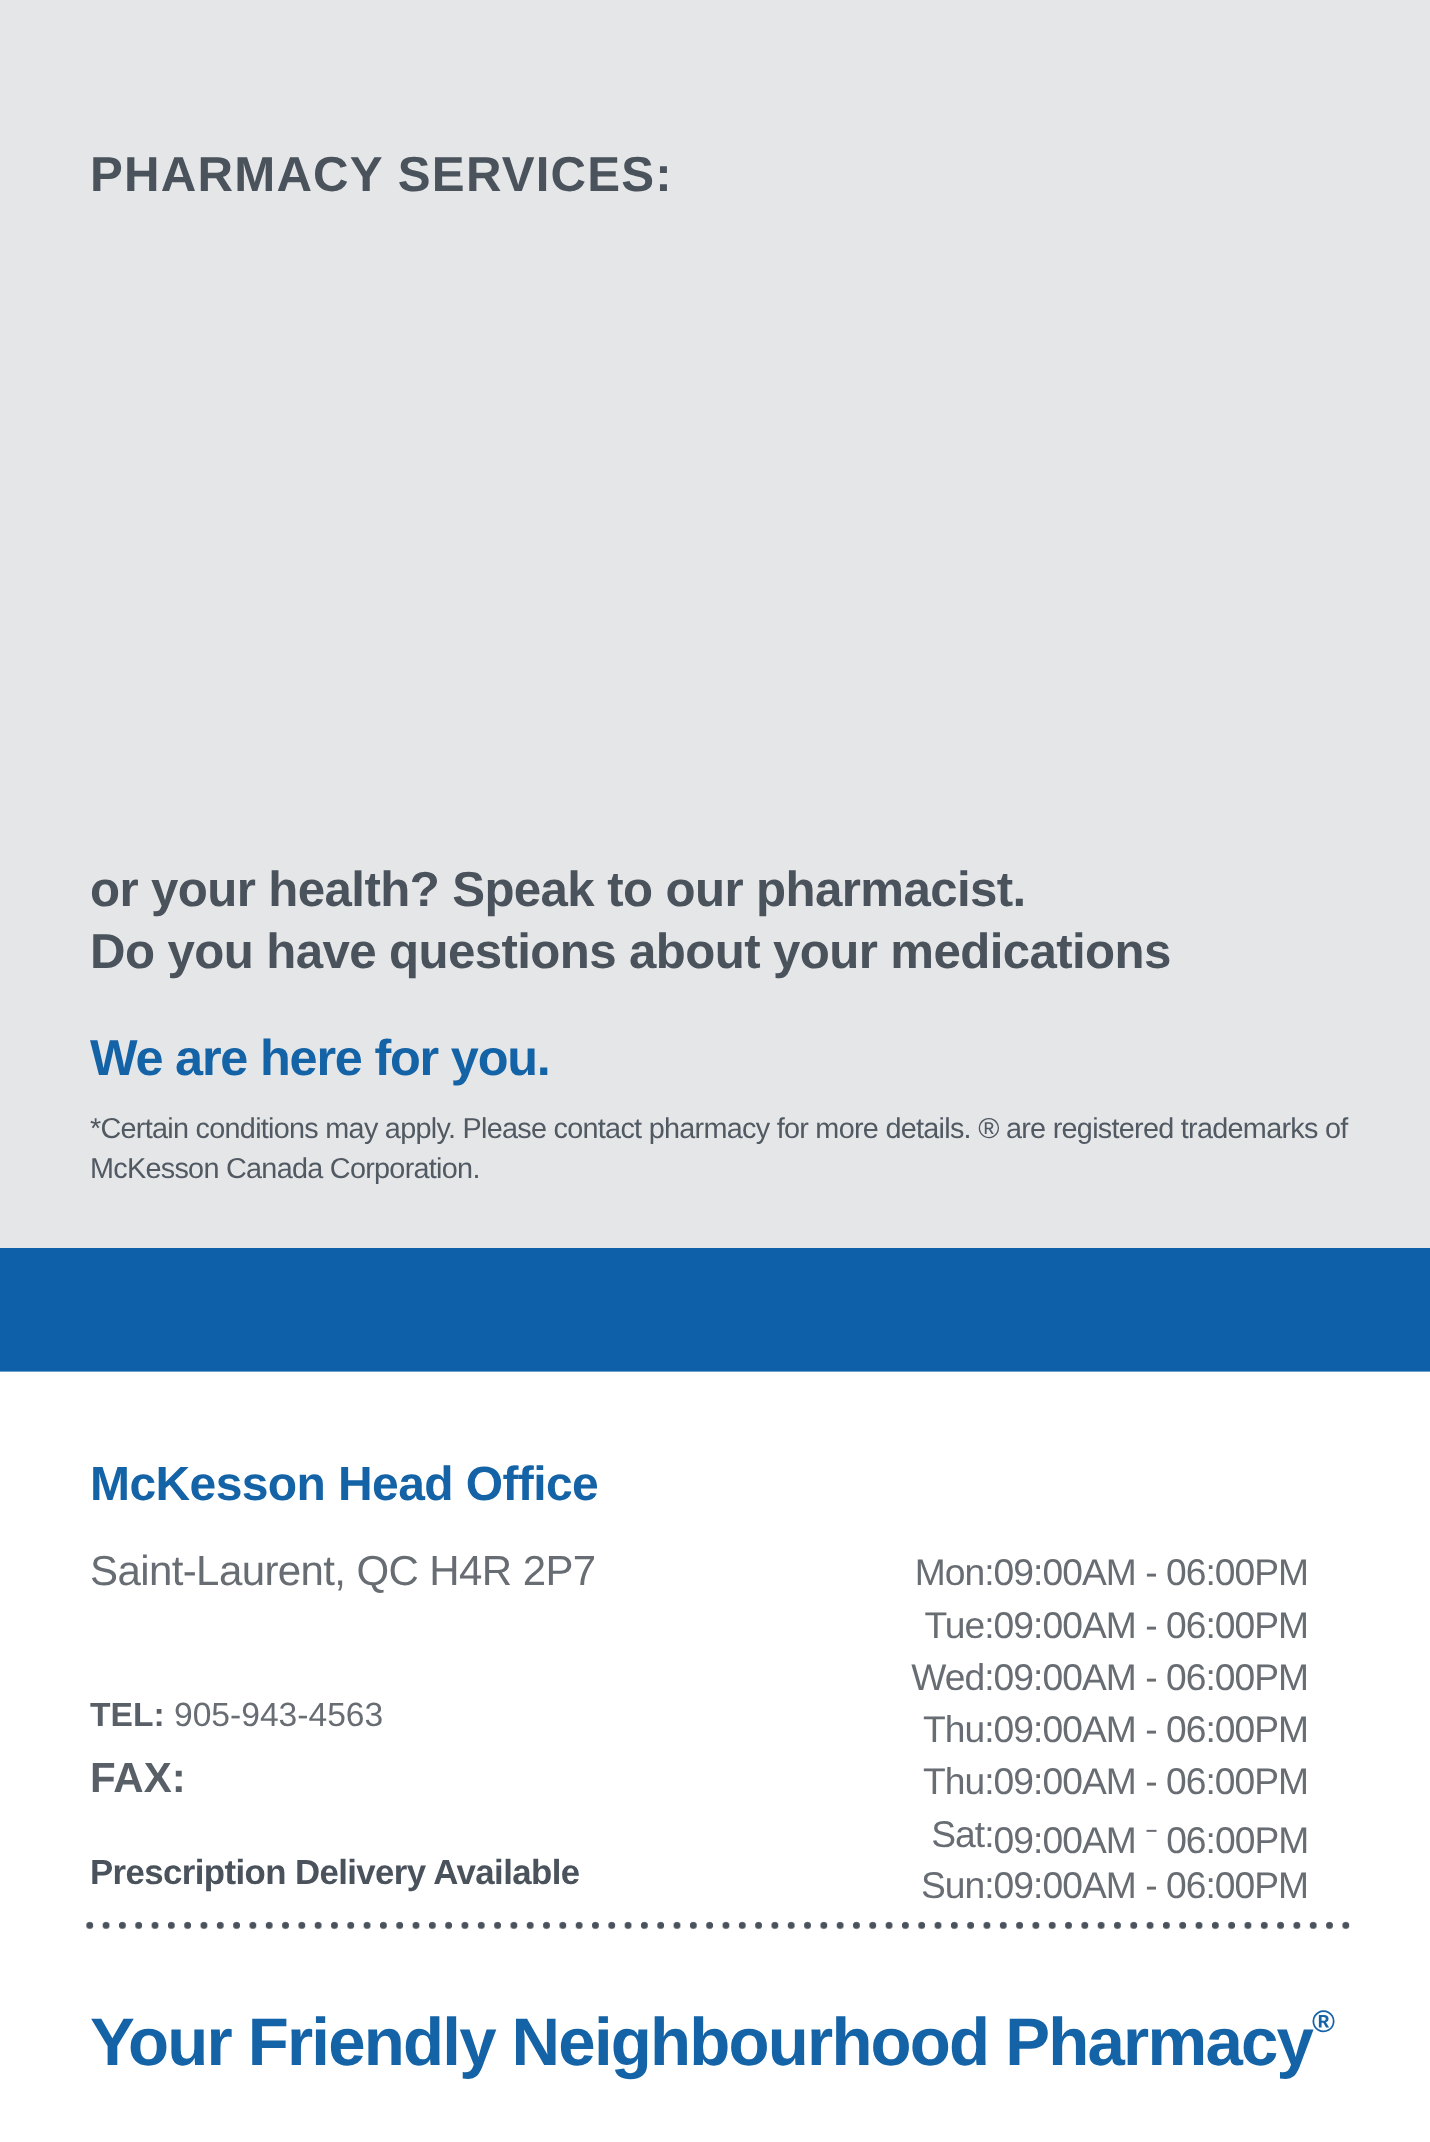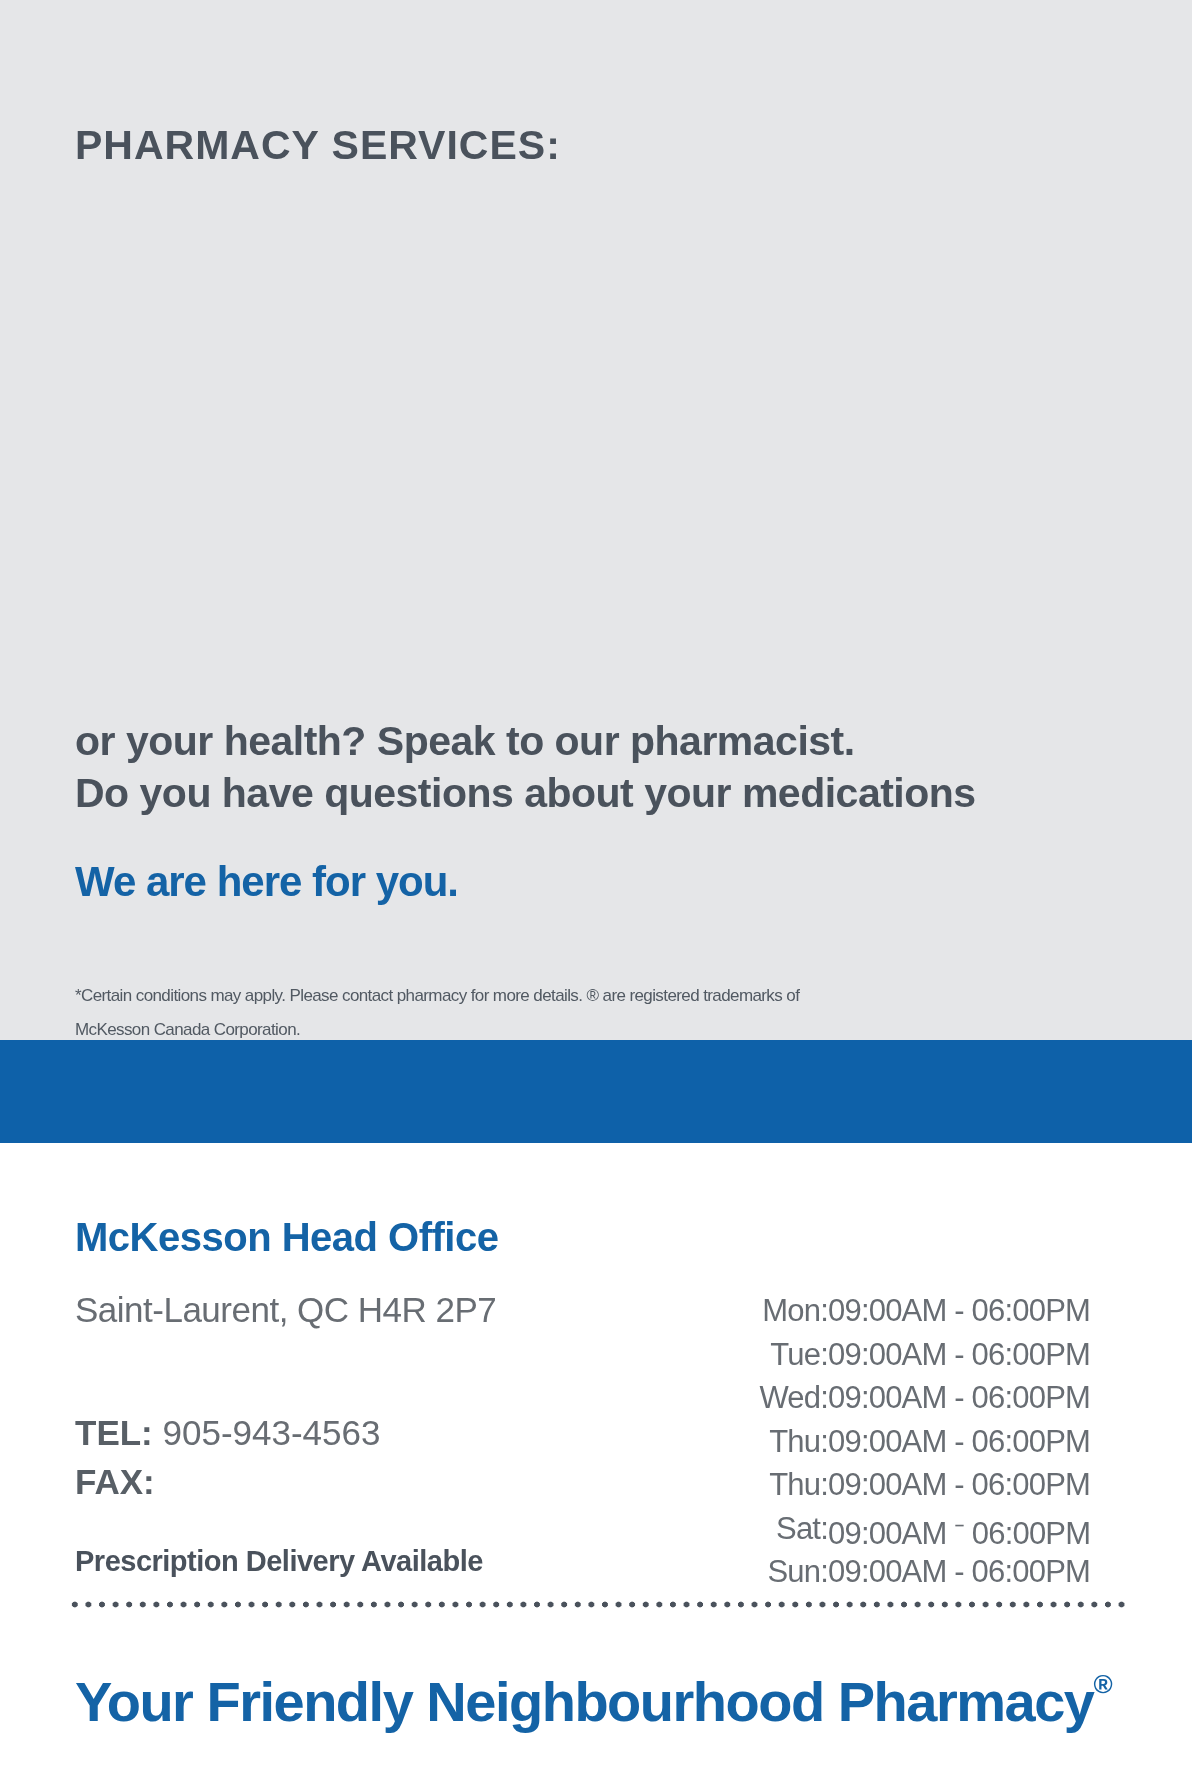--- a/index.html
+++ b/index.html
@@ -25,33 +25,33 @@
   }
   .question{
     position:absolute;left:75px;top:715px;
     font-size:41px;font-weight:bold;letter-spacing:-0.5px;line-height:52px;color:var(--dark-slate);
   }
   .cta{
     position:absolute;left:75px;top:858px;
     font-size:42px;font-weight:bold;letter-spacing:-1px;color:var(--accent-blue);
   }
   .fineprint{
-    position:absolute;left:75px;top:979px;
-    font-size:17px;letter-spacing:-0.6px;line-height:34px;color:var(--fineprint-gray);
+    position:absolute;left:75px;top:924px;
+    font-size:24px;letter-spacing:-0.6px;line-height:34px;color:var(--fineprint-gray);
   }
   .banner{position:absolute;left:0;top:1040px;width:1192px;height:103px;background:var(--banner-blue);}
   .office-name{
     position:absolute;left:75px;top:1215px;
     font-size:40px;font-weight:bold;letter-spacing:-0.5px;color:var(--accent-blue);
   }
   .address{
     position:absolute;left:75px;top:1285px;
     font-size:35px;letter-spacing:-0.5px;line-height:50px;color:var(--body-gray);
   }
-  .tel-row{position:absolute;left:75px;top:1413px;font-size:35px;color:var(--body-gray);}
+  .tel-row{position:absolute;left:75px;top:1413px;font-size:28px;color:var(--body-gray);}
   .fax-row{position:absolute;left:75px;top:1462px;font-size:35px;color:var(--body-gray);}
   .contact-label{font-weight:bold;color:var(--label-gray);}
   .delivery{
     position:absolute;left:75px;top:1545px;
     font-size:29px;font-weight:bold;letter-spacing:-0.5px;color:var(--dark-slate);
   }
   .hours{position:absolute;left:725px;top:1293px;width:400px;}
   .hours-row{display:flex;height:43.5px;align-items:flex-start;font-size:31px;letter-spacing:-0.8px;color:var(--body-gray);text-align:right;}
   .hours-day{width:103px;flex:none;}
   .hours-time{flex:none;}

